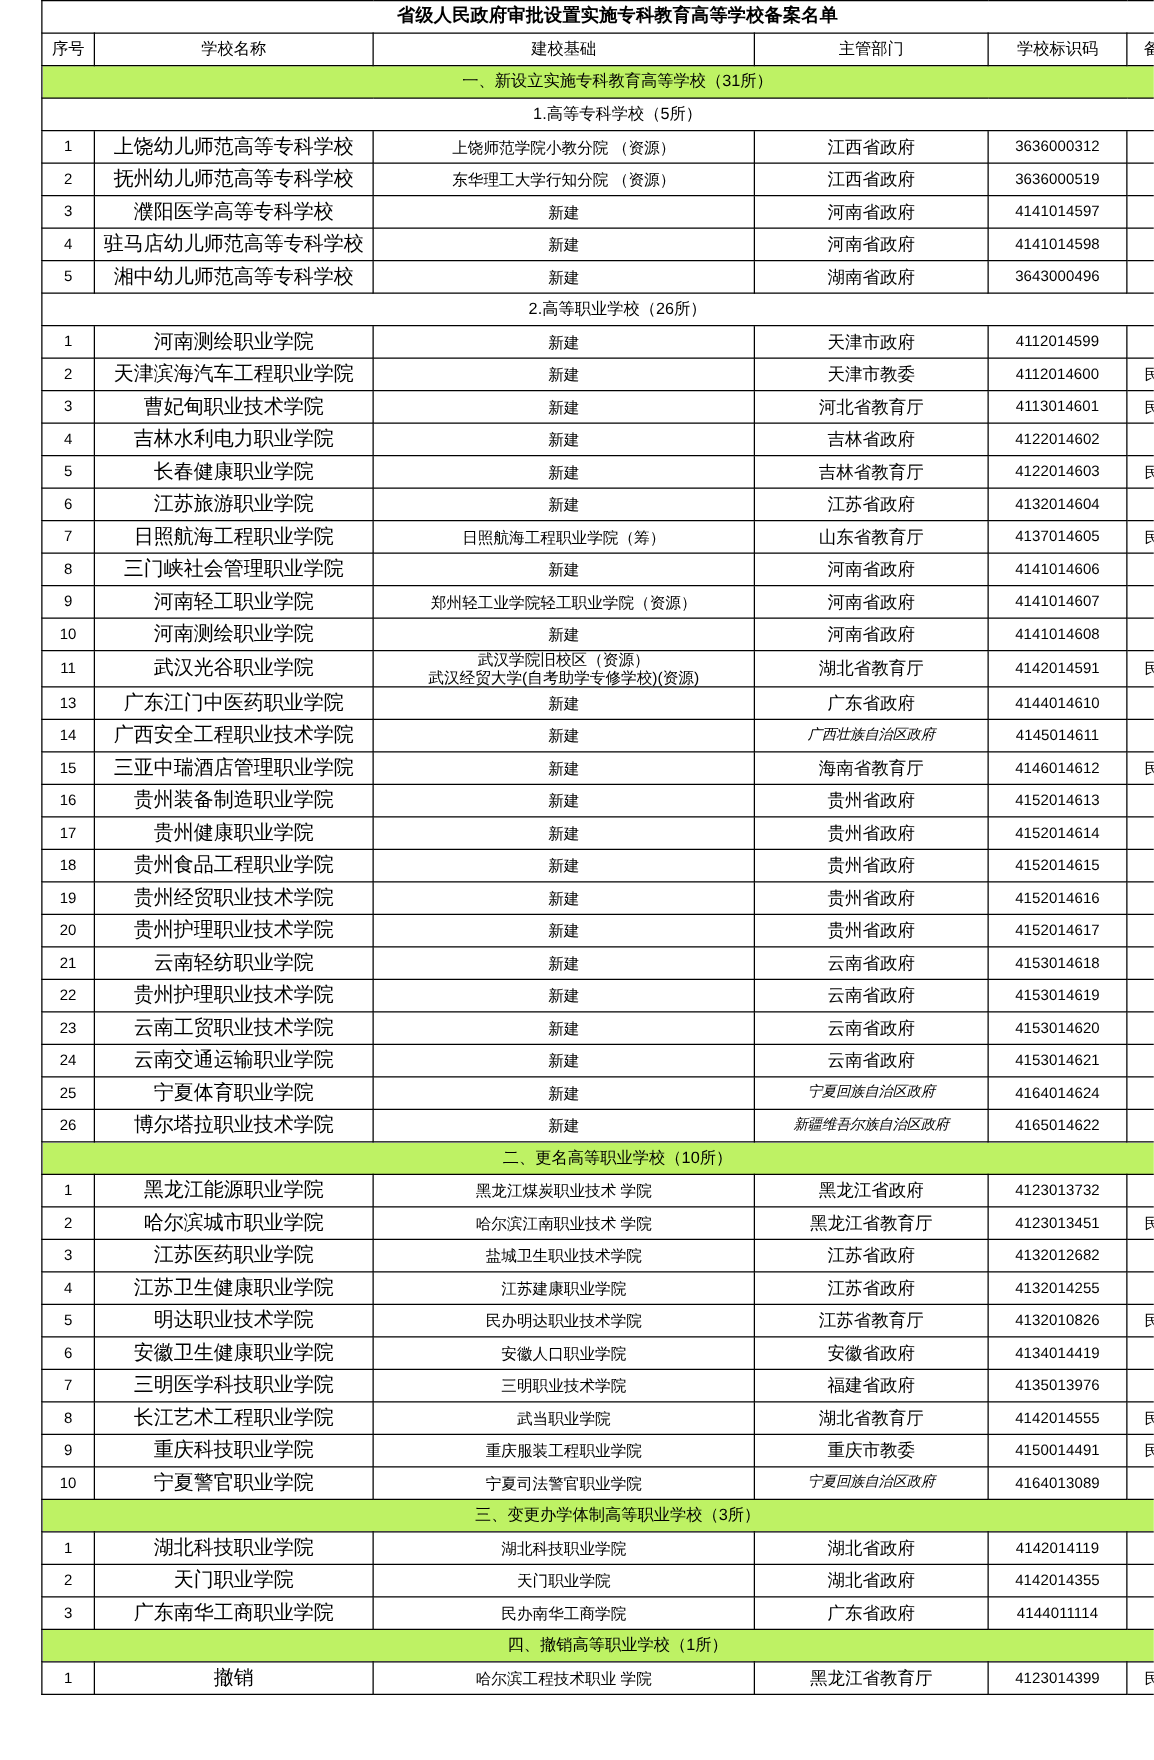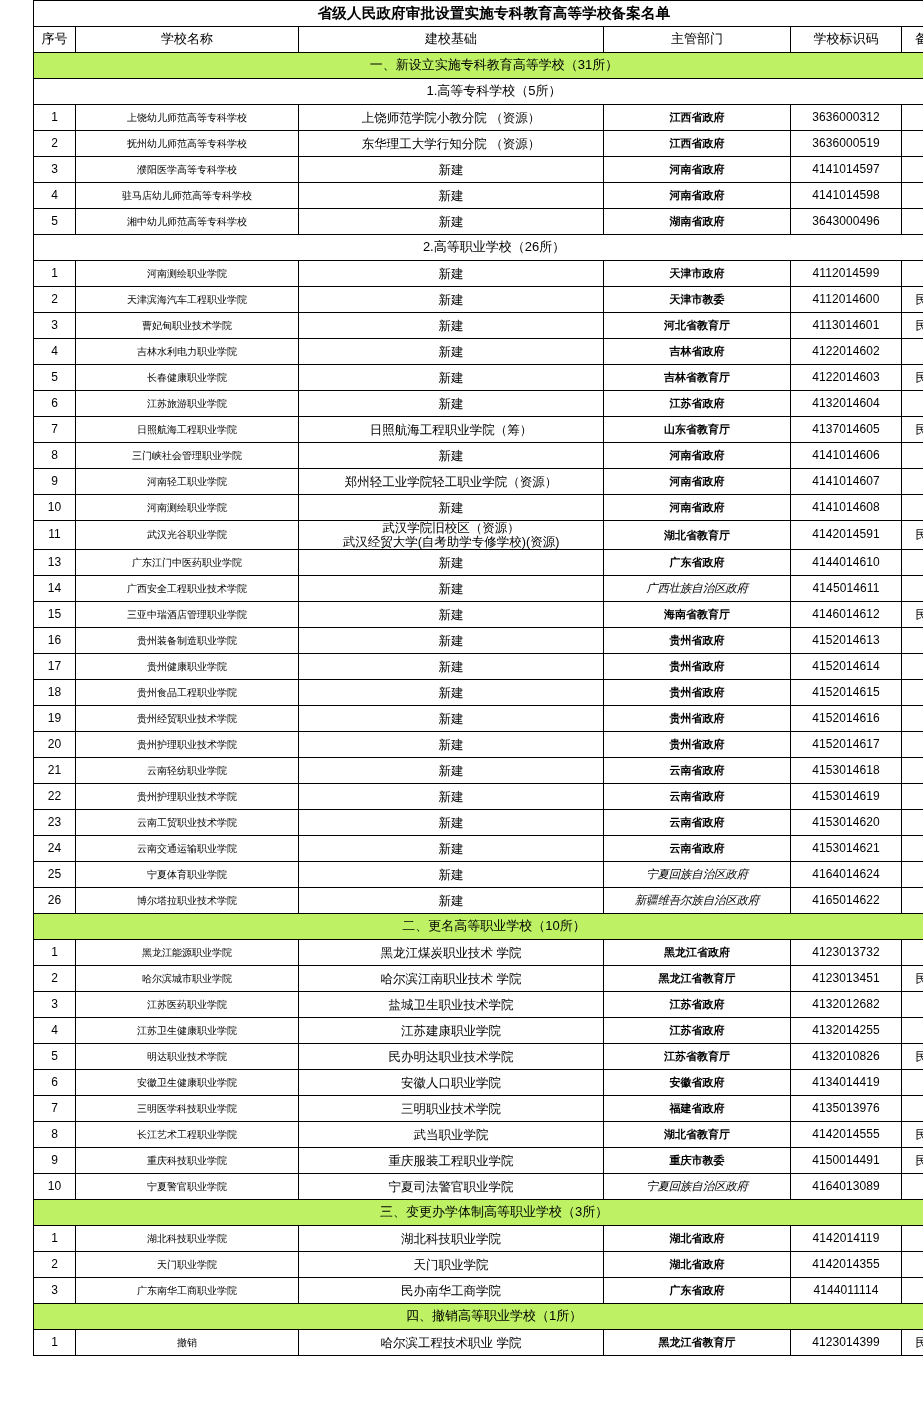--- a/index.html
+++ b/index.html
@@ -70,22 +70,22 @@
     letter-spacing: 0.1px;
   }
   td.basis-multiline {
     white-space: normal;
     line-height: 1.25;
     padding: 2px 3px;
     font-size: 12.5px;
   }
   td.basis-multiline .ln { display: block; }
   td.tall { height: 48px; }
-  td.nameblock { font-size: 10px; }
-  td.dept { font-size: 11px; font-weight: bold; }
+  td.nameblock { font-size: 16px; }
+  td.dept { font-size: 14px; }
   td.dept-narrow { font-size: 11.5px; letter-spacing: -0.2px; font-style: italic; }
   td.seq { font-size: 12px; }
 </style>
 </head>
 <body>
 
 <div id="doc">
   <table class="sheet">
     <colgroup>
       <col class="c-seq">

